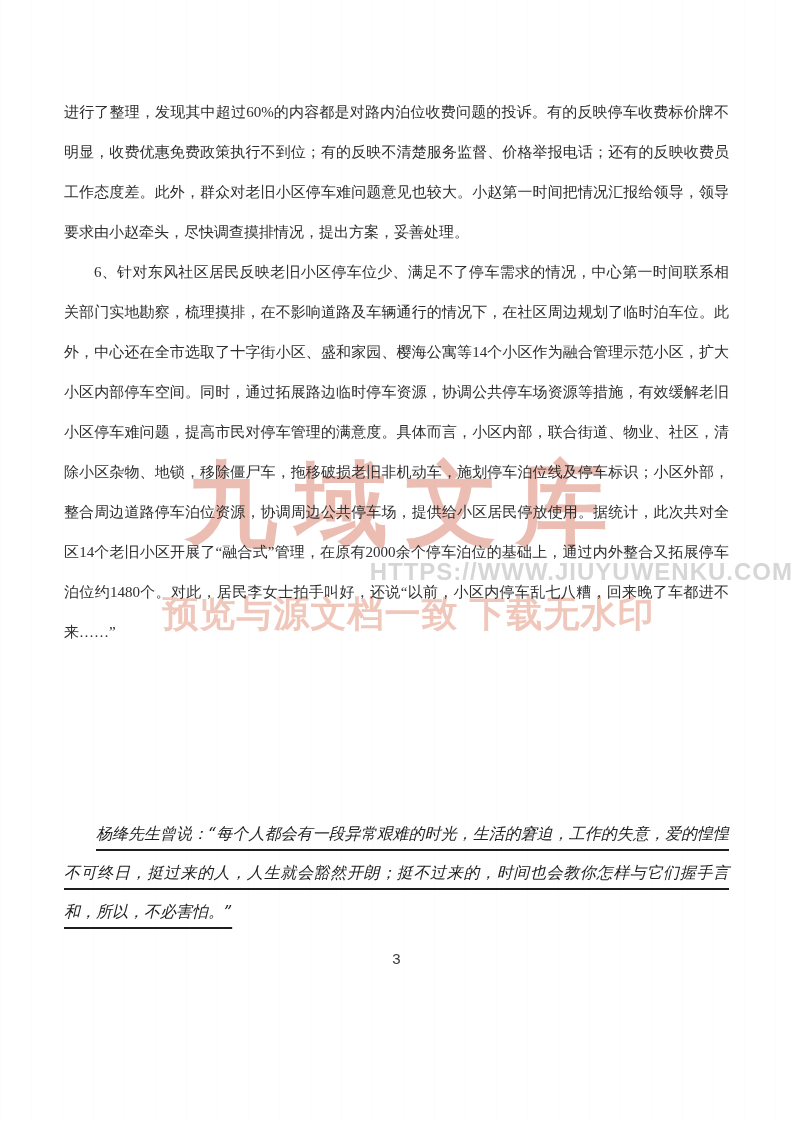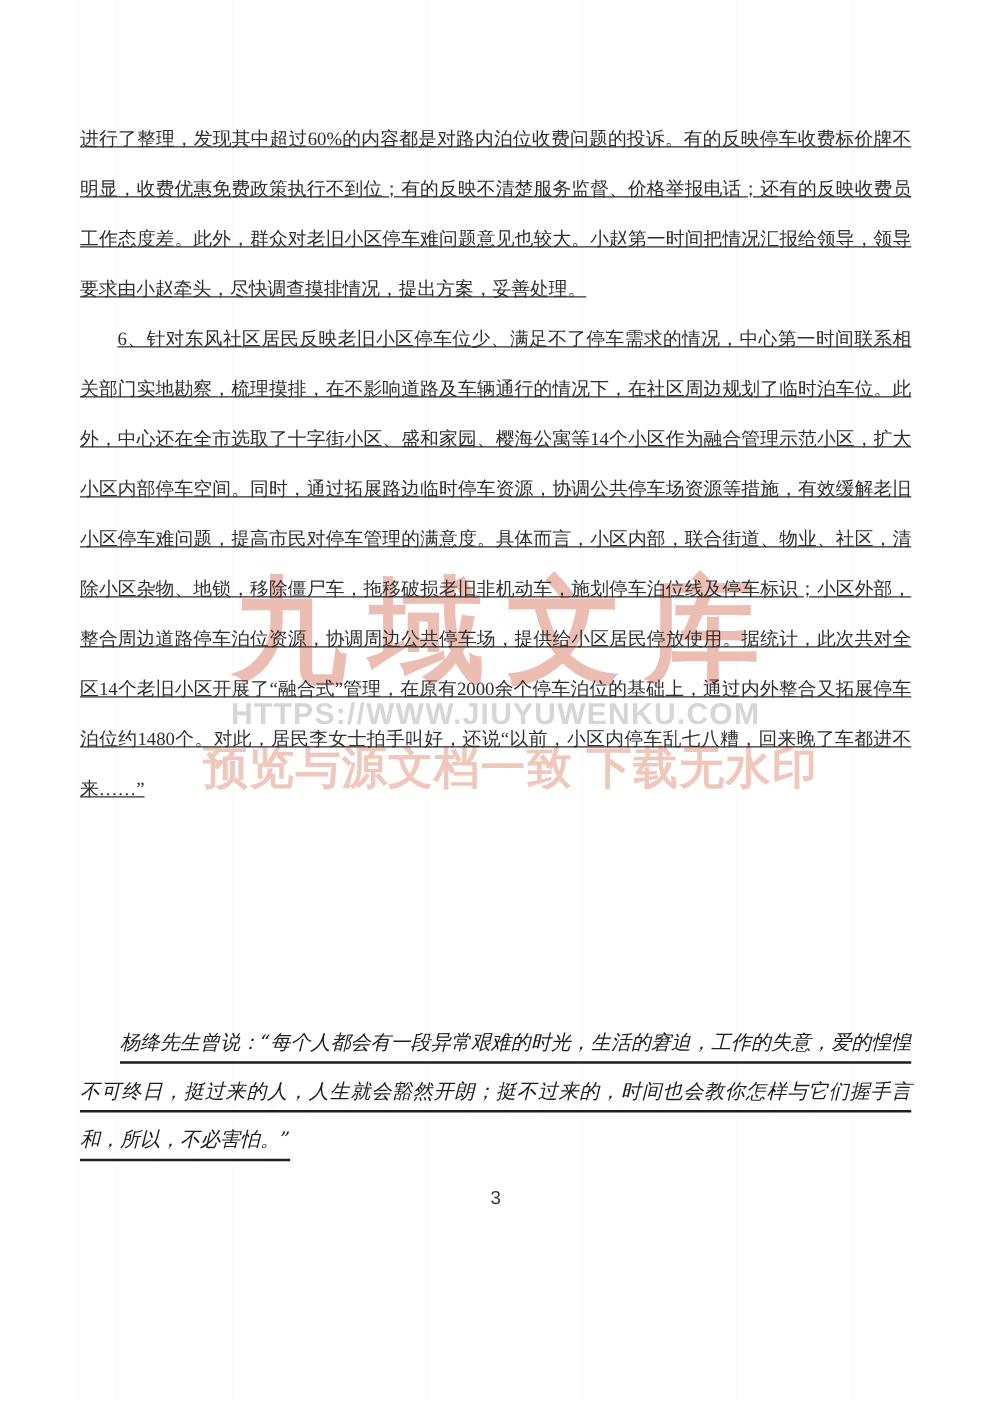--- a/index.html
+++ b/index.html
@@ -38,21 +38,21 @@
     letter-spacing: 18px;
     text-indent: 18px;
     opacity: 0.85;
     white-space: nowrap;
   }
   .wm-url {
     position: absolute;
     top: 558px;
     left: 0;
     width: 100%;
-    text-align: center;
+    text-align: right;
     font-family: "Liberation Sans", "DejaVu Sans", sans-serif;
     font-weight: 700;
     font-size: 24px;
     letter-spacing: 1px;
     white-space: nowrap;
   }
   .wm-tagline {
     position: absolute;
     top: 590px;
     left: 0;
@@ -75,21 +75,20 @@
 
   .body-para {
     margin: 0;
     font-size: 15px;
     line-height: 40px;
     color: #2e2e2e;
     text-align: justify;
     text-justify: inter-ideograph;
     word-break: break-all;
     text-indent: 2em;
-    text-decoration: underline;
   }
   .body-para.no-indent { text-indent: 0; }
 
   .quote {
     margin: 162px 0 0 0;
     font-size: 16px;
     line-height: 39px;
     color: #1e1e1e;
     font-style: italic;
     font-family: "DejaVu Serif", "Liberation Serif", serif;

